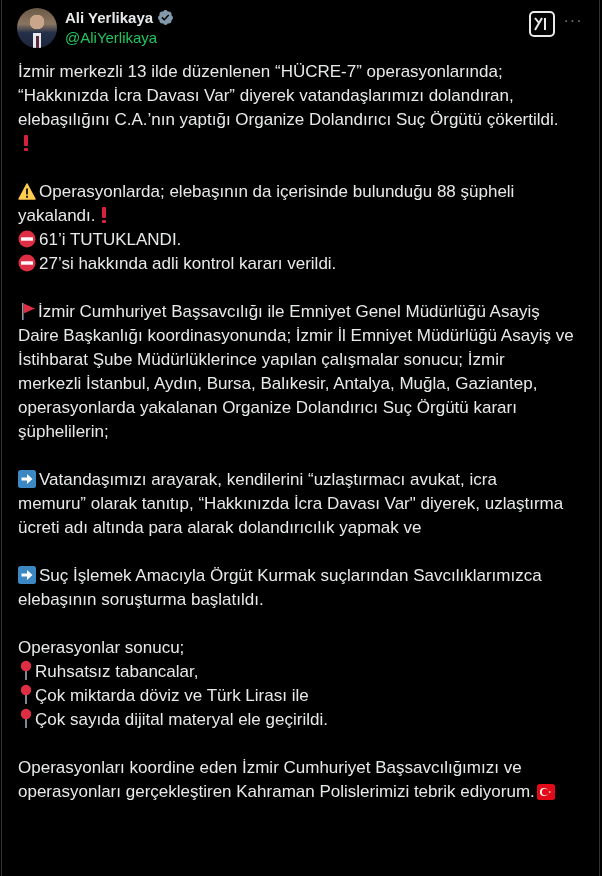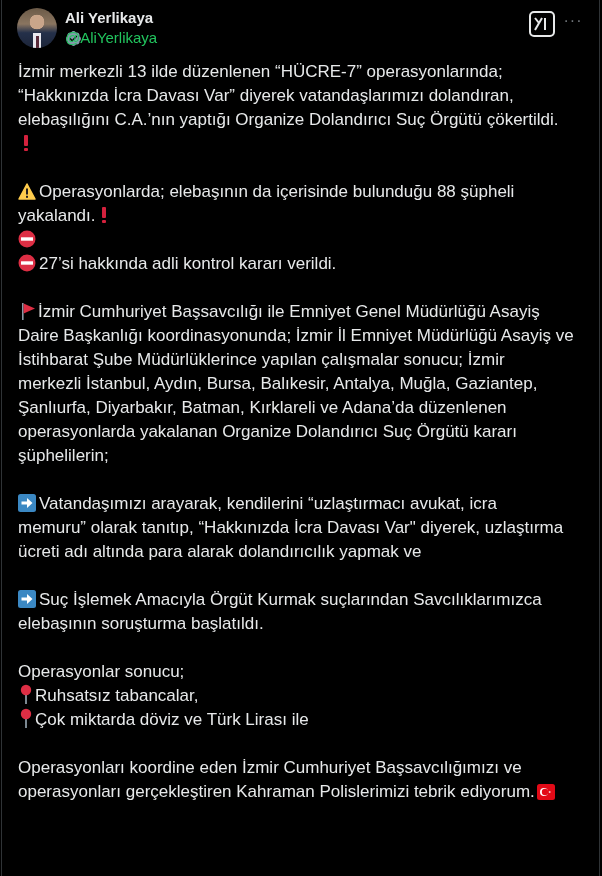--- a/index.html
+++ b/index.html
@@ -4,21 +4,21 @@
 <style>
   html, body { margin:0; padding:0; background:#000; }
   body { width:602px; height:876px; overflow:hidden; position:relative; font-family:"Liberation Sans", "DejaVu Sans", sans-serif; color:#e7e9ea; }
   .frame { position:absolute; left:1px; top:0; width:599px; height:876px; border-left:1px solid #2f3336; border-right:1px solid #2f3336; box-sizing:border-box; }
   .header { position:absolute; left:17px; top:8px; height:42px; width:568px; }
   .avatar { position:absolute; left:0; top:0; width:40px; height:40px; border-radius:50%; overflow:hidden;
     background: radial-gradient(circle at 50% 35%, #c9a58a 0 22%, transparent 23%),
                 linear-gradient(180deg, #6b5a48 0%, #8a7560 40%, #24304a 62%, #1c2438 100%); }
   .avatar .shirt { position:absolute; left:16px; top:25px; width:8px; height:15px; background:#e9e9ef; }
   .avatar .tie { position:absolute; left:19px; top:28px; width:3px; height:12px; background:#5a2a3a; }
-  .name-row { position:absolute; left:48px; top:1px; display:flex; align-items:flex-start; gap:4px;flex-direction:column; }
+  .name-row { position:absolute; left:48px; top:1px; display:flex; align-items:flex-end; gap:4px; }
   .name { font-weight:bold; font-size:15px; color:#e7e9ea; }
   .badge { width:17px; height:17px; display:inline-block; }
   .handle { position:absolute; left:48px; top:21px; font-size:15px; color:#22c55e; }
   .grok { position:absolute; right:30px; top:3px; width:26px; height:26px; box-sizing:border-box; border:2px solid #e7e9ea; border-radius:5px; display:flex; align-items:center; justify-content:center; }
   .more { position:absolute; right:2px; top:6px; width:20px; height:20px; color:#71767b; font-size:16px; line-height:14px; text-align:center; letter-spacing:1px; }
   .body { position:absolute; left:18px; top:60px; width:570px; font-size:17px; line-height:24px; color:#e7e9ea; }
   .p { margin:0; white-space:pre-wrap; }
   .gap { height:24px; }
   .emo { display:inline-block; vertical-align:-3px; margin-right:3px; }
   .excl { display:inline-block; width:4px; height:16px; position:relative; margin:0 6px 0 6px; vertical-align:-2px; }
@@ -62,35 +62,34 @@
 
   <p class="p"><svg class="emo" width="18" height="17" viewBox="0 0 18 17">
         <path d="M9 1 L17 16 L1 16 Z" fill="#ffcc4d" stroke="#ffcc4d" stroke-linejoin="round" stroke-width="1.5"></path>
         <rect x="8" y="5.5" width="2" height="6" fill="#231f20"></rect>
         <rect x="8" y="12.8" width="2" height="2" fill="#231f20"></rect>
       </svg><span>Operasyonlarda; elebaşının da içerisinde bulunduğu 88 şüpheli</span></p>
   <p class="p"><span>yakalandı.</span><span class="excl"></span></p>
   <p class="p"><svg class="emo" width="18" height="18" viewBox="0 0 18 18">
         <circle cx="9" cy="9" r="8.5" fill="#dd2e44"></circle>
         <rect x="3" y="7.3" width="12" height="3.4" fill="#fff"></rect>
-      </svg></p>
+      </svg><span>61’i TUTUKLANDI.</span></p>
   <p class="p"><svg class="emo" width="18" height="18" viewBox="0 0 18 18">
         <circle cx="9" cy="9" r="8.5" fill="#dd2e44"></circle>
         <rect x="3" y="7.3" width="12" height="3.4" fill="#fff"></rect>
       </svg><span>27’si hakkında adli kontrol kararı verildi.</span></p>
   <div class="gap"></div>
 
   <p class="p"><svg class="emo" width="16" height="18" viewBox="0 0 16 18" style="margin-left:3px;margin-right:1px">
         <rect x="1" y="1" width="1.6" height="17" fill="#8899a6"></rect>
         <path d="M2.6 1.5 L14 6.5 L2.6 11.5 Z" fill="#dd2e44"></path>
       </svg><span>İzmir Cumhuriyet Başsavcılığı ile Emniyet Genel Müdürlüğü Asayiş</span></p>
   <p class="p">Daire Başkanlığı koordinasyonunda; İzmir İl Emniyet Müdürlüğü Asayiş ve</p>
   <p class="p">İstihbarat Şube Müdürlüklerince yapılan çalışmalar sonucu; İzmir</p>
   <p class="p">merkezli İstanbul, Aydın, Bursa, Balıkesir, Antalya, Muğla, Gaziantep,</p>
-  <p class="p">Şanlıurfa, Diyarbakır, Batman, Kırklareli ve Adana’da düzenlenen</p>
   <p class="p">operasyonlarda yakalanan Organize Dolandırıcı Suç Örgütü kararı</p>
   <p class="p">şüphelilerin;</p>
   <div class="gap"></div>
 
   <p class="p"><svg class="emo" width="18" height="18" viewBox="0 0 18 18">
         <rect x="0" y="0" width="18" height="18" rx="2.5" fill="#3b88c3"></rect>
         <path d="M3.5 7.5 H9 V4 L14.5 9 L9 14 V10.5 H3.5 Z" fill="#fff"></path>
       </svg><span>Vatandaşımızı arayarak, kendilerini “uzlaştırmacı avukat, icra</span></p>
   <p class="p">memuru” olarak tanıtıp, “Hakkınızda İcra Davası Var" diyerek, uzlaştırma</p>
   <p class="p">ücreti adı altında para alarak dolandırıcılık yapmak ve</p>
@@ -105,20 +104,24 @@
 
   <p class="p">Operasyonlar sonucu;</p>
   <p class="p"><svg class="emo" width="12" height="20" viewBox="0 0 12 20" style="margin-left:2px;margin-right:3px">
         <rect x="5.2" y="8" width="1.6" height="12" fill="#99aab5"></rect>
         <circle cx="6" cy="6" r="5.2" fill="#dd2e44"></circle>
       </svg><span>Ruhsatsız tabancalar,</span></p>
   <p class="p"><svg class="emo" width="12" height="20" viewBox="0 0 12 20" style="margin-left:2px;margin-right:3px">
         <rect x="5.2" y="8" width="1.6" height="12" fill="#99aab5"></rect>
         <circle cx="6" cy="6" r="5.2" fill="#dd2e44"></circle>
       </svg><span>Çok miktarda döviz ve Türk Lirası ile</span></p>
+  <p class="p"><svg class="emo" width="12" height="20" viewBox="0 0 12 20" style="margin-left:2px;margin-right:3px">
+        <rect x="5.2" y="8" width="1.6" height="12" fill="#99aab5"></rect>
+        <circle cx="6" cy="6" r="5.2" fill="#dd2e44"></circle>
+      </svg><span>Çok sayıda dijital materyal ele geçirildi.</span></p>
   <div class="gap"></div>
 
   <p class="p">Operasyonları koordine eden İzmir Cumhuriyet Başsavcılığımızı ve</p>
   <p class="p"><span>operasyonları gerçekleştiren Kahraman Polislerimizi tebrik ediyorum.</span><svg class="emo" width="18" height="16" viewBox="0 0 18 16" style="margin-left:2px">
         <rect x="0" y="0" width="18" height="16" rx="2.5" fill="#e30a17"></rect>
         <circle cx="7" cy="8" r="4" fill="#fff"></circle>
         <circle cx="8" cy="8" r="3.2" fill="#e30a17"></circle>
         <path d="M11.2 8 l2.6 -0.9 -1.6 2.2 0 -2.6 1.6 2.2 z" fill="#fff"></path>
       </svg></p>
 </div>

